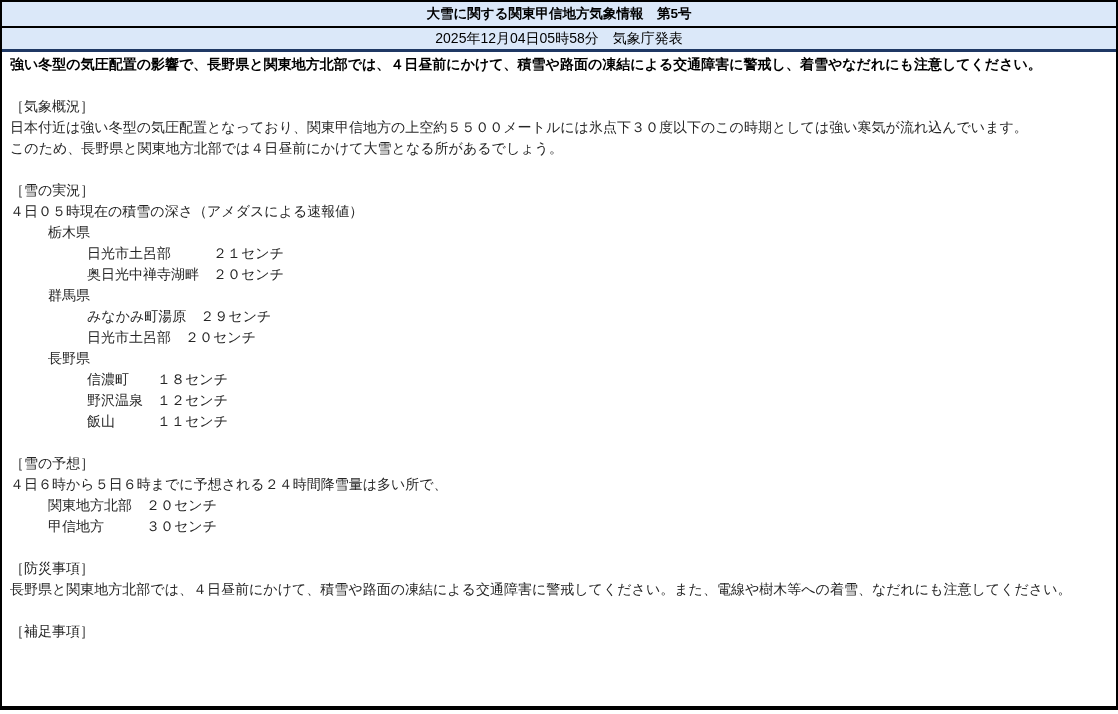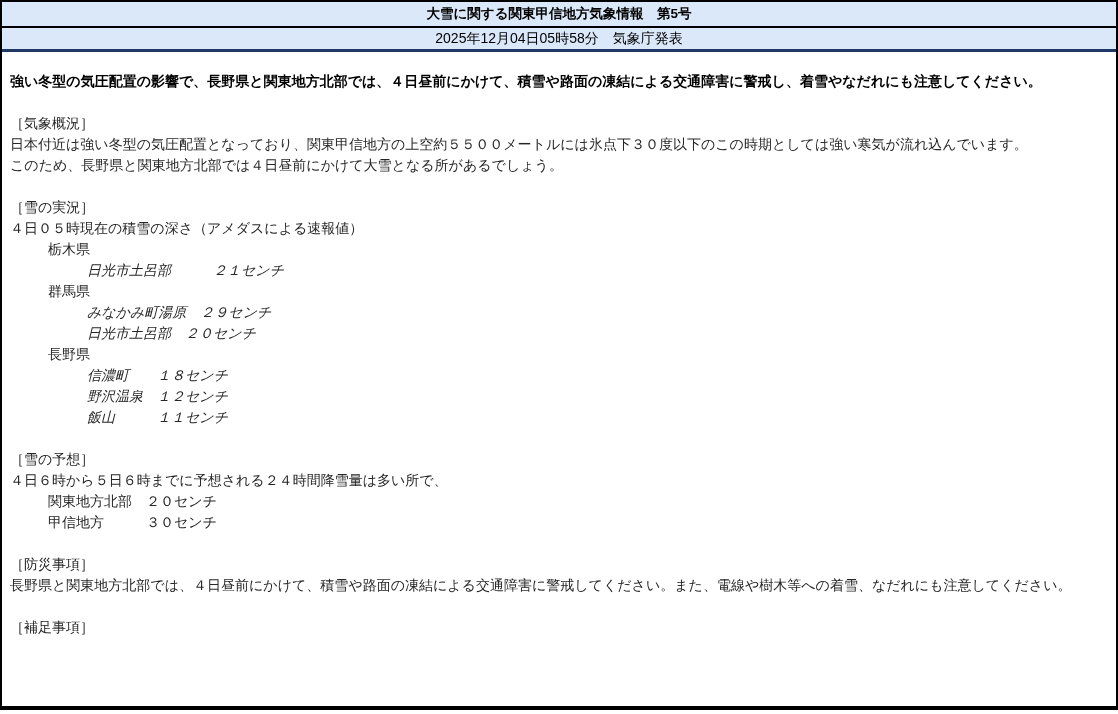--- a/index.html
+++ b/index.html
@@ -47,36 +47,36 @@
     justify-content: center;
   }
   .date-bar .date-text {
     font-size: 14px;
     font-weight: normal;
     color: #000000;
     white-space: pre;
   }
   .body-area {
     box-sizing: border-box;
-    padding: 19px 8px 0 8px;
+    padding: 2px 8px 0 8px;
     color: #262626;
   }
   .line {
     font-size: 14px;
     line-height: 21px;
     height: 21px;
     white-space: pre;
     color: #262626;
   }
   .line.bold {
     font-weight: bold;
     color: #000000;
   }
   .line.indent-1 { padding-left: 38px; }
-  .line.indent-2 { padding-left: 77px; font-style: italic; }
+  .line.indent-2 { padding-left: 77px; }
   .line.blank { height: 21px; }
 </style>
 </head>
 <body>
 
 <div class="page">
   <div class="doc">
 
     <div class="title-bar">
       <span class="title-text">大雪に関する関東甲信地方気象情報　第5号</span>
@@ -90,20 +90,21 @@
         <div class="line indent-0 bold">強い冬型の気圧配置の影響で、長野県と関東地方北部では、４日昼前にかけて、積雪や路面の凍結による交通障害に警戒し、着雪やなだれにも注意してください。</div>
         <div class="line indent-0 blank"></div>
         <div class="line indent-0">［気象概況］</div>
         <div class="line indent-0">日本付近は強い冬型の気圧配置となっており、関東甲信地方の上空約５５００メートルには氷点下３０度以下のこの時期としては強い寒気が流れ込んでいます。</div>
         <div class="line indent-0">このため、長野県と関東地方北部では４日昼前にかけて大雪となる所があるでしょう。</div>
         <div class="line indent-0 blank"></div>
         <div class="line indent-0">［雪の実況］</div>
         <div class="line indent-0">４日０５時現在の積雪の深さ（アメダスによる速報値）</div>
         <div class="line indent-1">栃木県</div>
         <div class="line indent-2">日光市土呂部　　　２１センチ</div>
+        <div class="line indent-2">奥日光中禅寺湖畔　２０センチ</div>
         <div class="line indent-1">群馬県</div>
         <div class="line indent-2">みなかみ町湯原　２９センチ</div>
         <div class="line indent-2">日光市土呂部　２０センチ</div>
         <div class="line indent-1">長野県</div>
         <div class="line indent-2">信濃町　　１８センチ</div>
         <div class="line indent-2">野沢温泉　１２センチ</div>
         <div class="line indent-2">飯山　　　１１センチ</div>
         <div class="line indent-0 blank"></div>
         <div class="line indent-0">［雪の予想］</div>
         <div class="line indent-0">４日６時から５日６時までに予想される２４時間降雪量は多い所で、</div>

